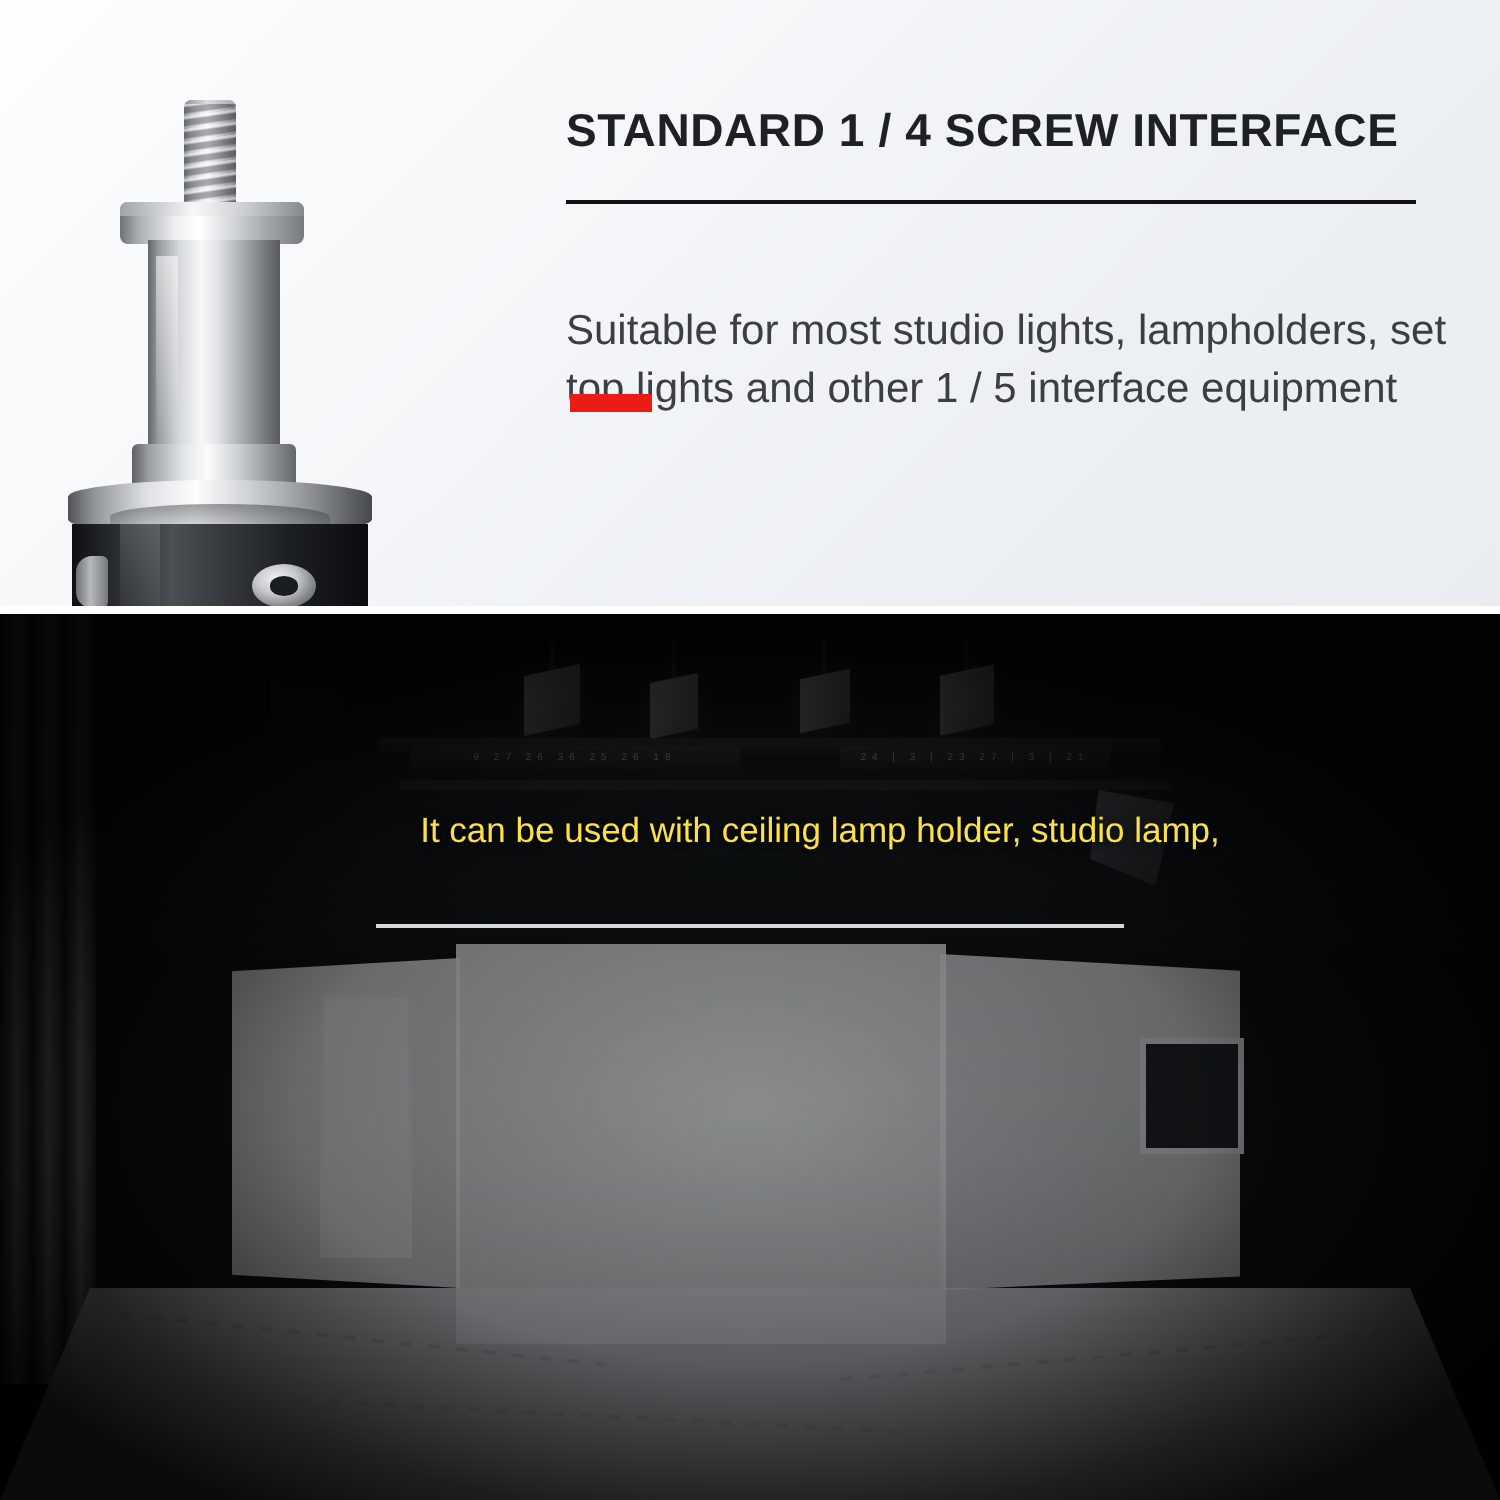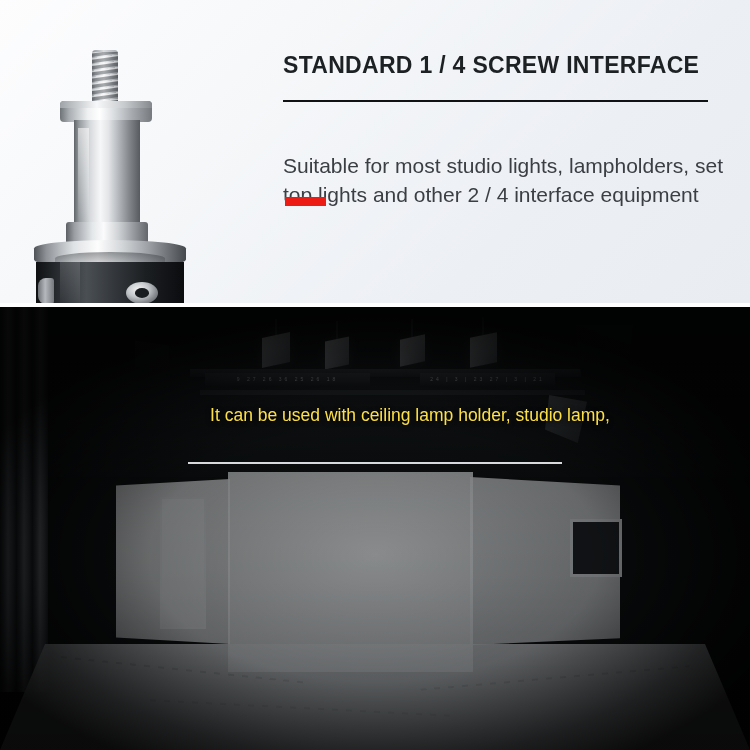--- a/index.html
+++ b/index.html
@@ -286,21 +286,21 @@
       <div class="body-black"></div>
       <div class="side-tab"></div>
       <div class="side-knob"></div>
     </div>
 
     <div class="top-text">
       <h1 class="headline">STANDARD 1 / 4 SCREW INTERFACE</h1>
       <div class="rule-dark"></div>
       <p class="subcopy">
         <span>Suitable for most studio lights, lampholders, set</span>
-        <span>top lights and other 2 / 4 interface equipment</span>
+        <span>top lights and other 1 / 5 interface equipment</span>
       </p>
       <div class="accent-bar"></div>
     </div>
   </section>
 
   <div class="panel-divider"></div>
 
   <section class="panel-bottom">
 
     <div class="ceiling">

